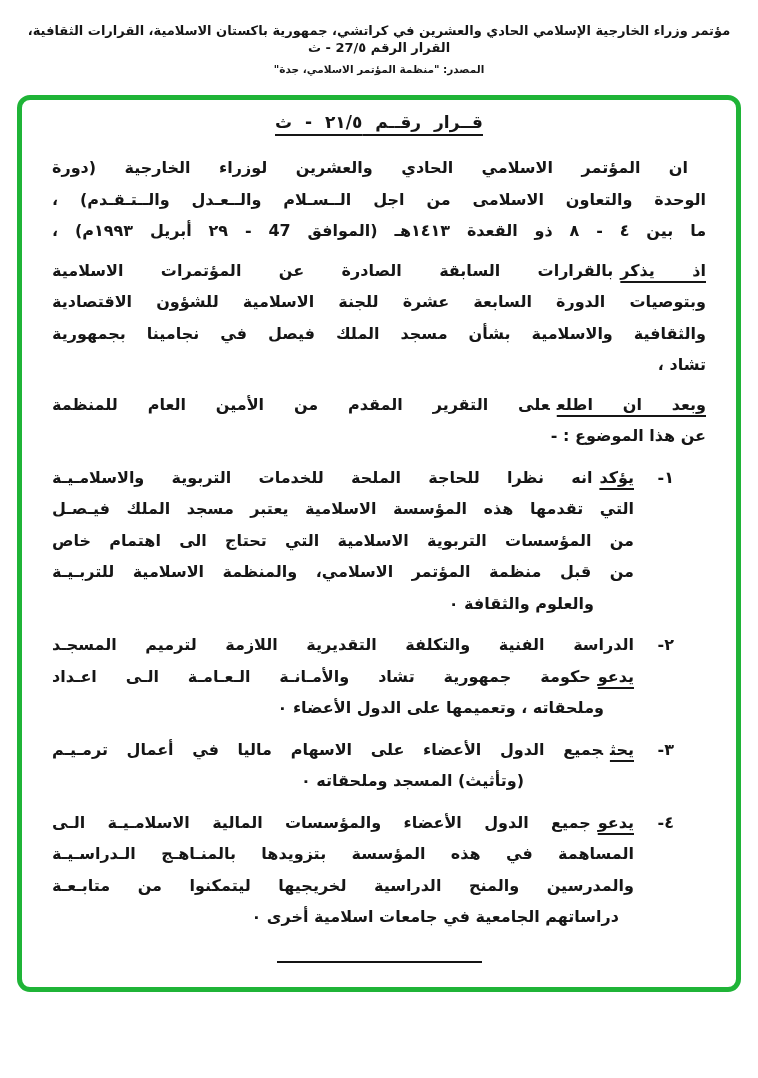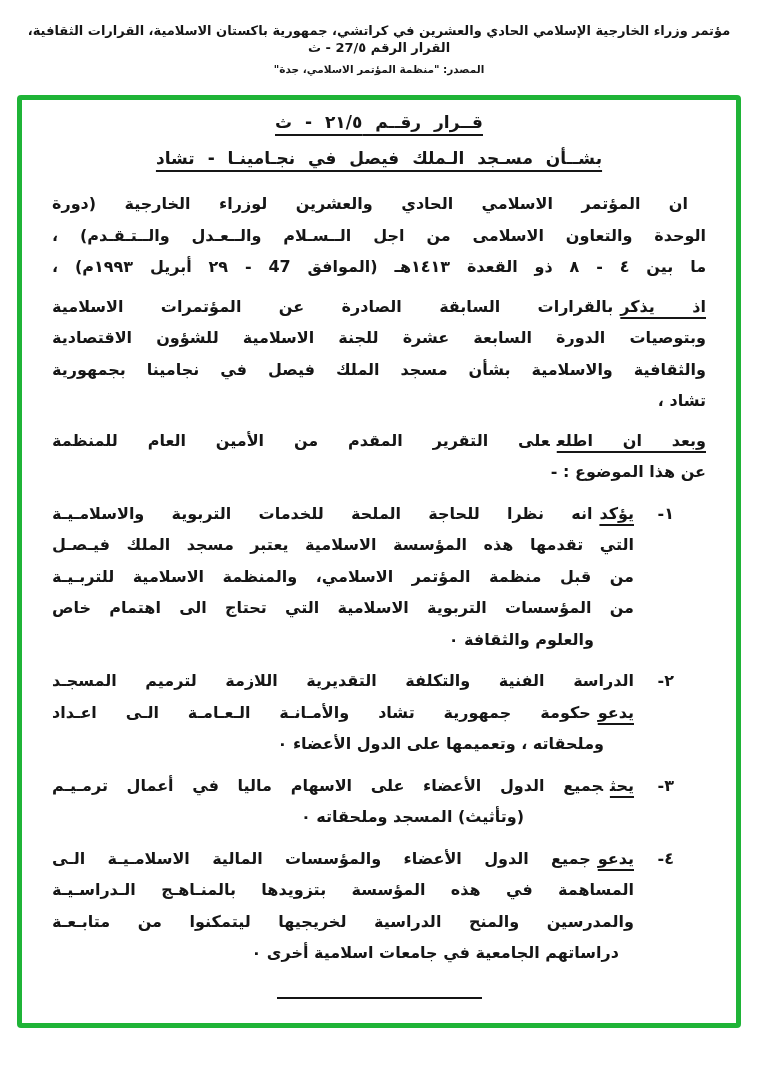--- a/index.html
+++ b/index.html
@@ -21,21 +21,21 @@
     margin-top:7px;
     text-align:center;
     font-weight:bold;
     font-size:10.5px;
   }
   .frame{
     margin:20px auto 3px;
     width:724px;
     box-sizing:border-box;
     border:5px solid #1fb437;
-    border-radius:4px;
+    border-radius:13px;
     padding:12px 30px 24px 30px;
     background:#ffffff;
   }
   .doc-title{
     text-align:center;
     font-weight:bold;
     font-size:17px;
     line-height:20px;
     word-spacing:7px;
     text-decoration:underline;
@@ -79,21 +79,20 @@
 <body>
 
 <div class="page">
 
   <div class="top-header">مؤتمر وزراء الخارجية الإسلامي الحادي والعشرين في كراتشي، جمهورية باكستان الاسلامية، القرارات الثقافية، القرار الرقم 27/٥ - ث</div>
   <div class="source-line">المصدر: "منظمة المؤتمر الاسلامي، جدة"</div>
 
   <div class="frame">
 
     <div class="doc-title">قــرار رقــم ٢١/٥ - ث</div>
-    <div class="doc-title">بشــأن مسـجد الـملك فيصل في نجـامينـا - تشاد</div>
 
     <div class="bodytext">
 
       <div class="para">
         <div class="line jline ind18">ان المؤتمر الاسلامي الحادي والعشرين لوزراء الخارجية (دورة</div>
         <div class="line jline">الوحدة والتعاون الاسلامى من اجل الــسـلام والــعـدل والــتـقـدم) ،</div>
         <div class="line jline">ما بين ٤ - ٨ ذو القعدة ١٤١٣هـ (الموافق 47 - ٢٩ أبريل ١٩٩٣م) ،</div>
       </div>
 
       <div class="para">
@@ -112,22 +111,22 @@
         <div class="line eline">عن هذا الموضوع : -</div>
       </div>
 
       <div class="item">
         <div class="item-num">١-</div>
         <div class="item-body">
           <div class="line jline">
             <span class="lead">يؤكد</span><span>انه نظرا للحاجة الملحة للخدمات التربوية والاسلامـيـة</span>
           </div>
           <div class="line jline">التي تقدمها هذه المؤسسة الاسلامية يعتبر مسجد الملك فيـصـل</div>
+          <div class="line jline">من المؤسسات التربوية الاسلامية التي تحتاج الى اهتمام خاص</div>
           <div class="line jline">من قبل منظمة المؤتمر الاسلامي، والمنظمة الاسلامية للتربـيـة</div>
-          <div class="line jline">من المؤسسات التربوية الاسلامية التي تحتاج الى اهتمام خاص</div>
           <div class="line eline pr40">والعلوم والثقافة ٠</div>
         </div>
       </div>
 
       <div class="item">
         <div class="item-num">٢-</div>
         <div class="item-body">
           <div class="line jline">الدراسة الفنية والتكلفة التقديرية اللازمة لترميم المسجـد</div>
           <div class="line jline">
             <span class="lead">يدعو</span><span>حكومة جمهورية تشاد والأمـانـة الـعـامـة الـى اعـداد</span>

